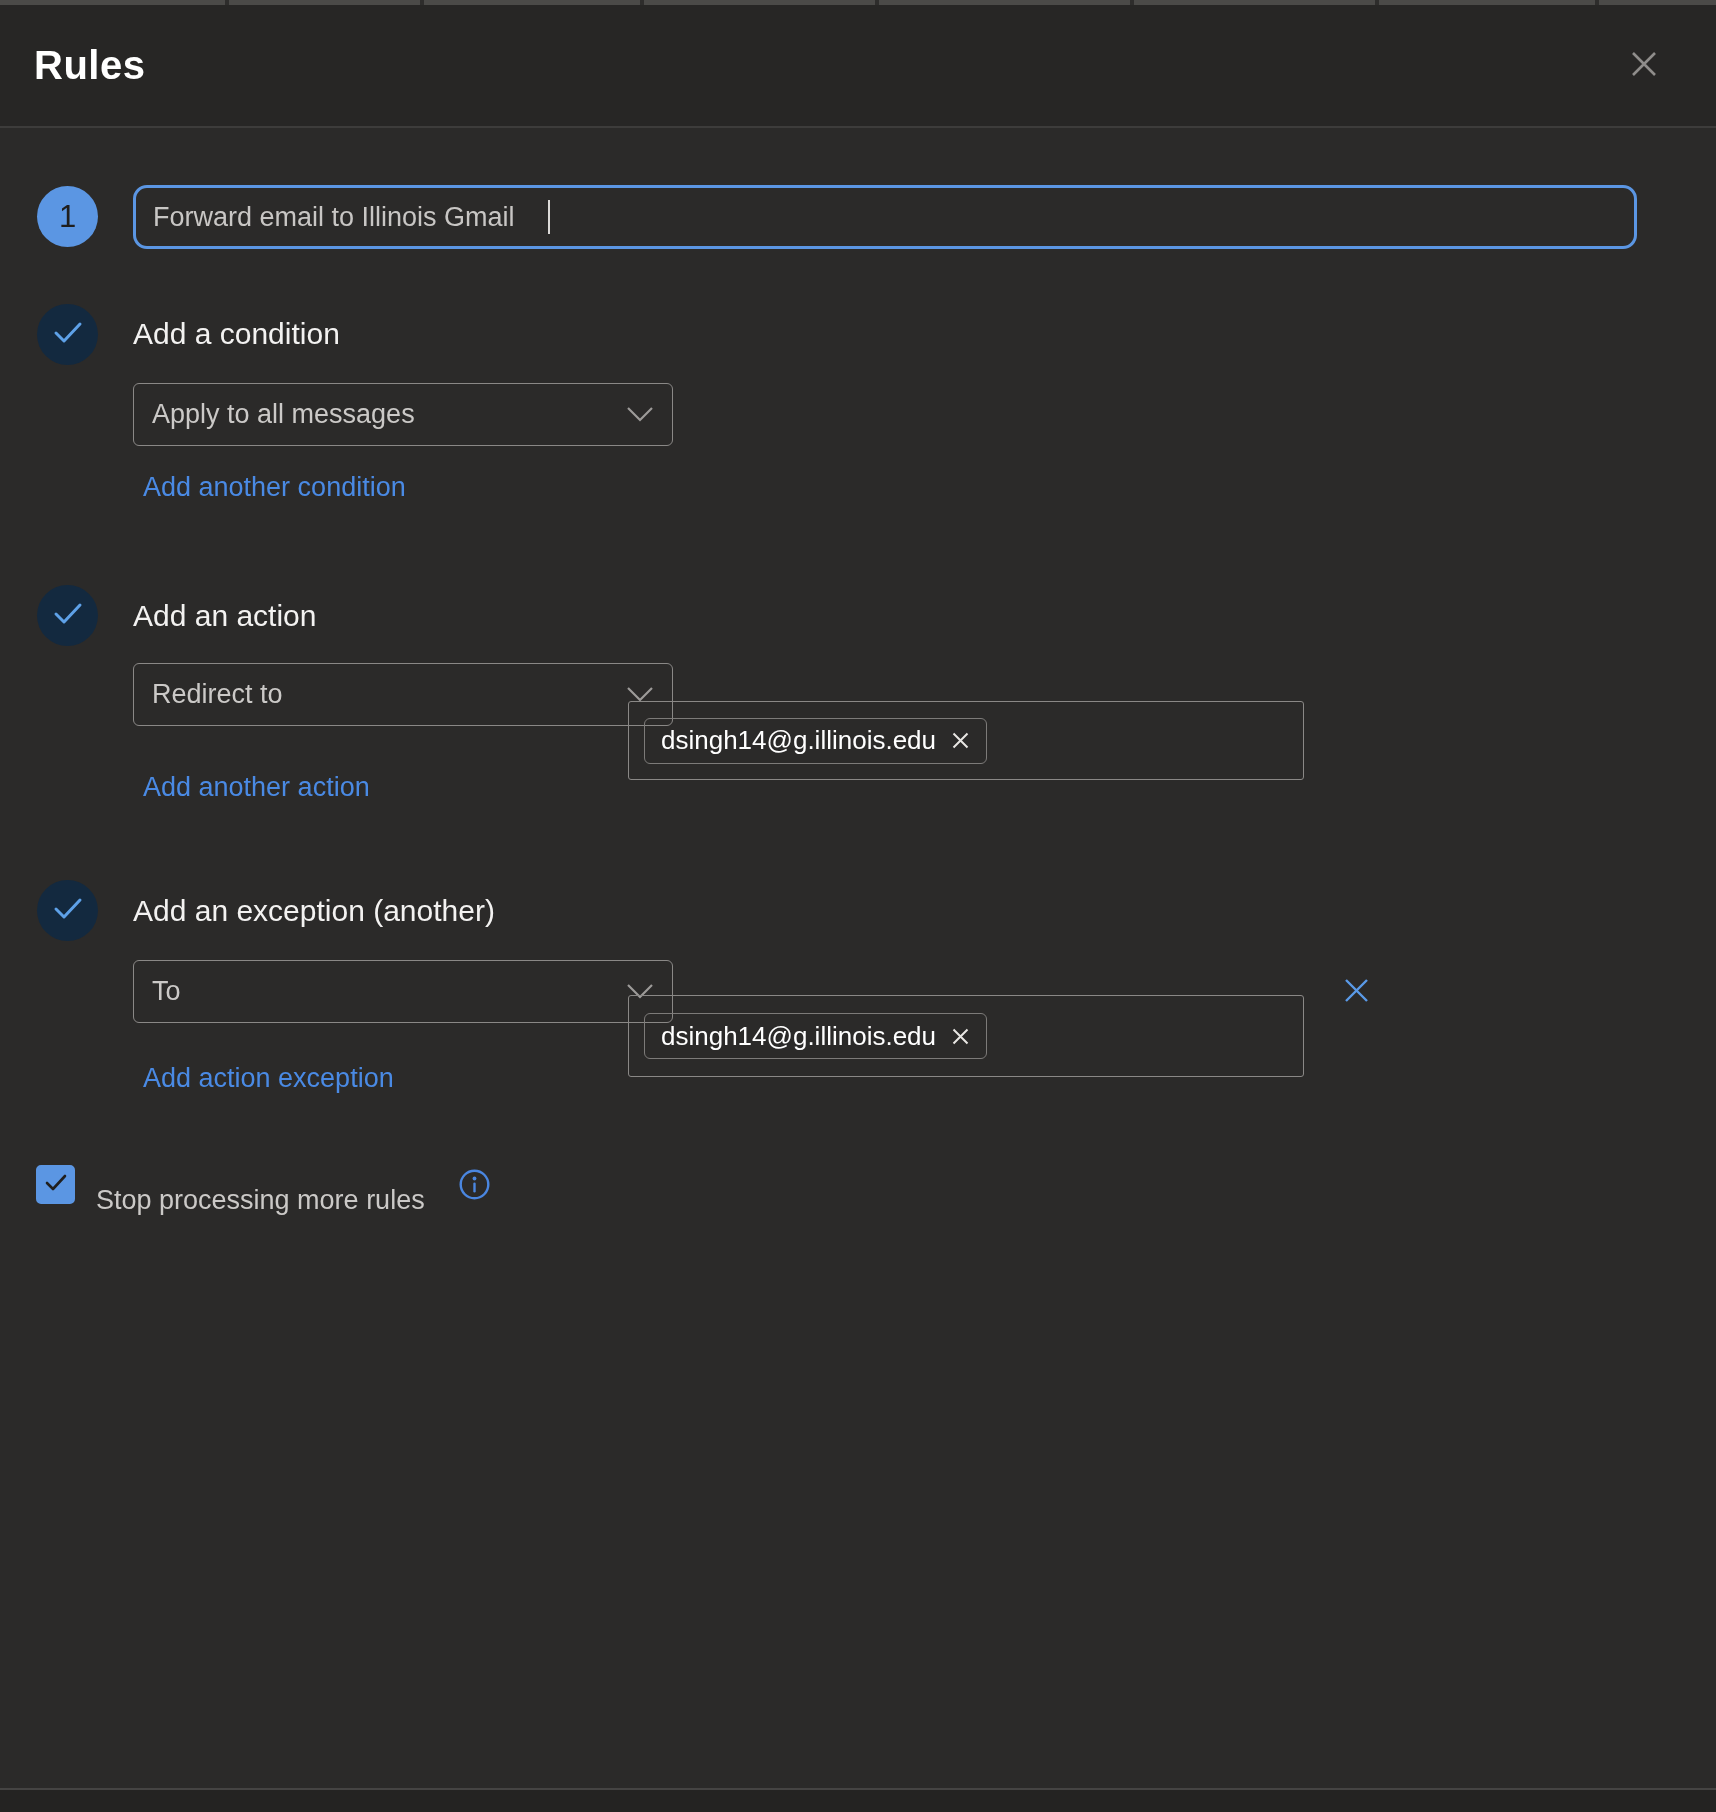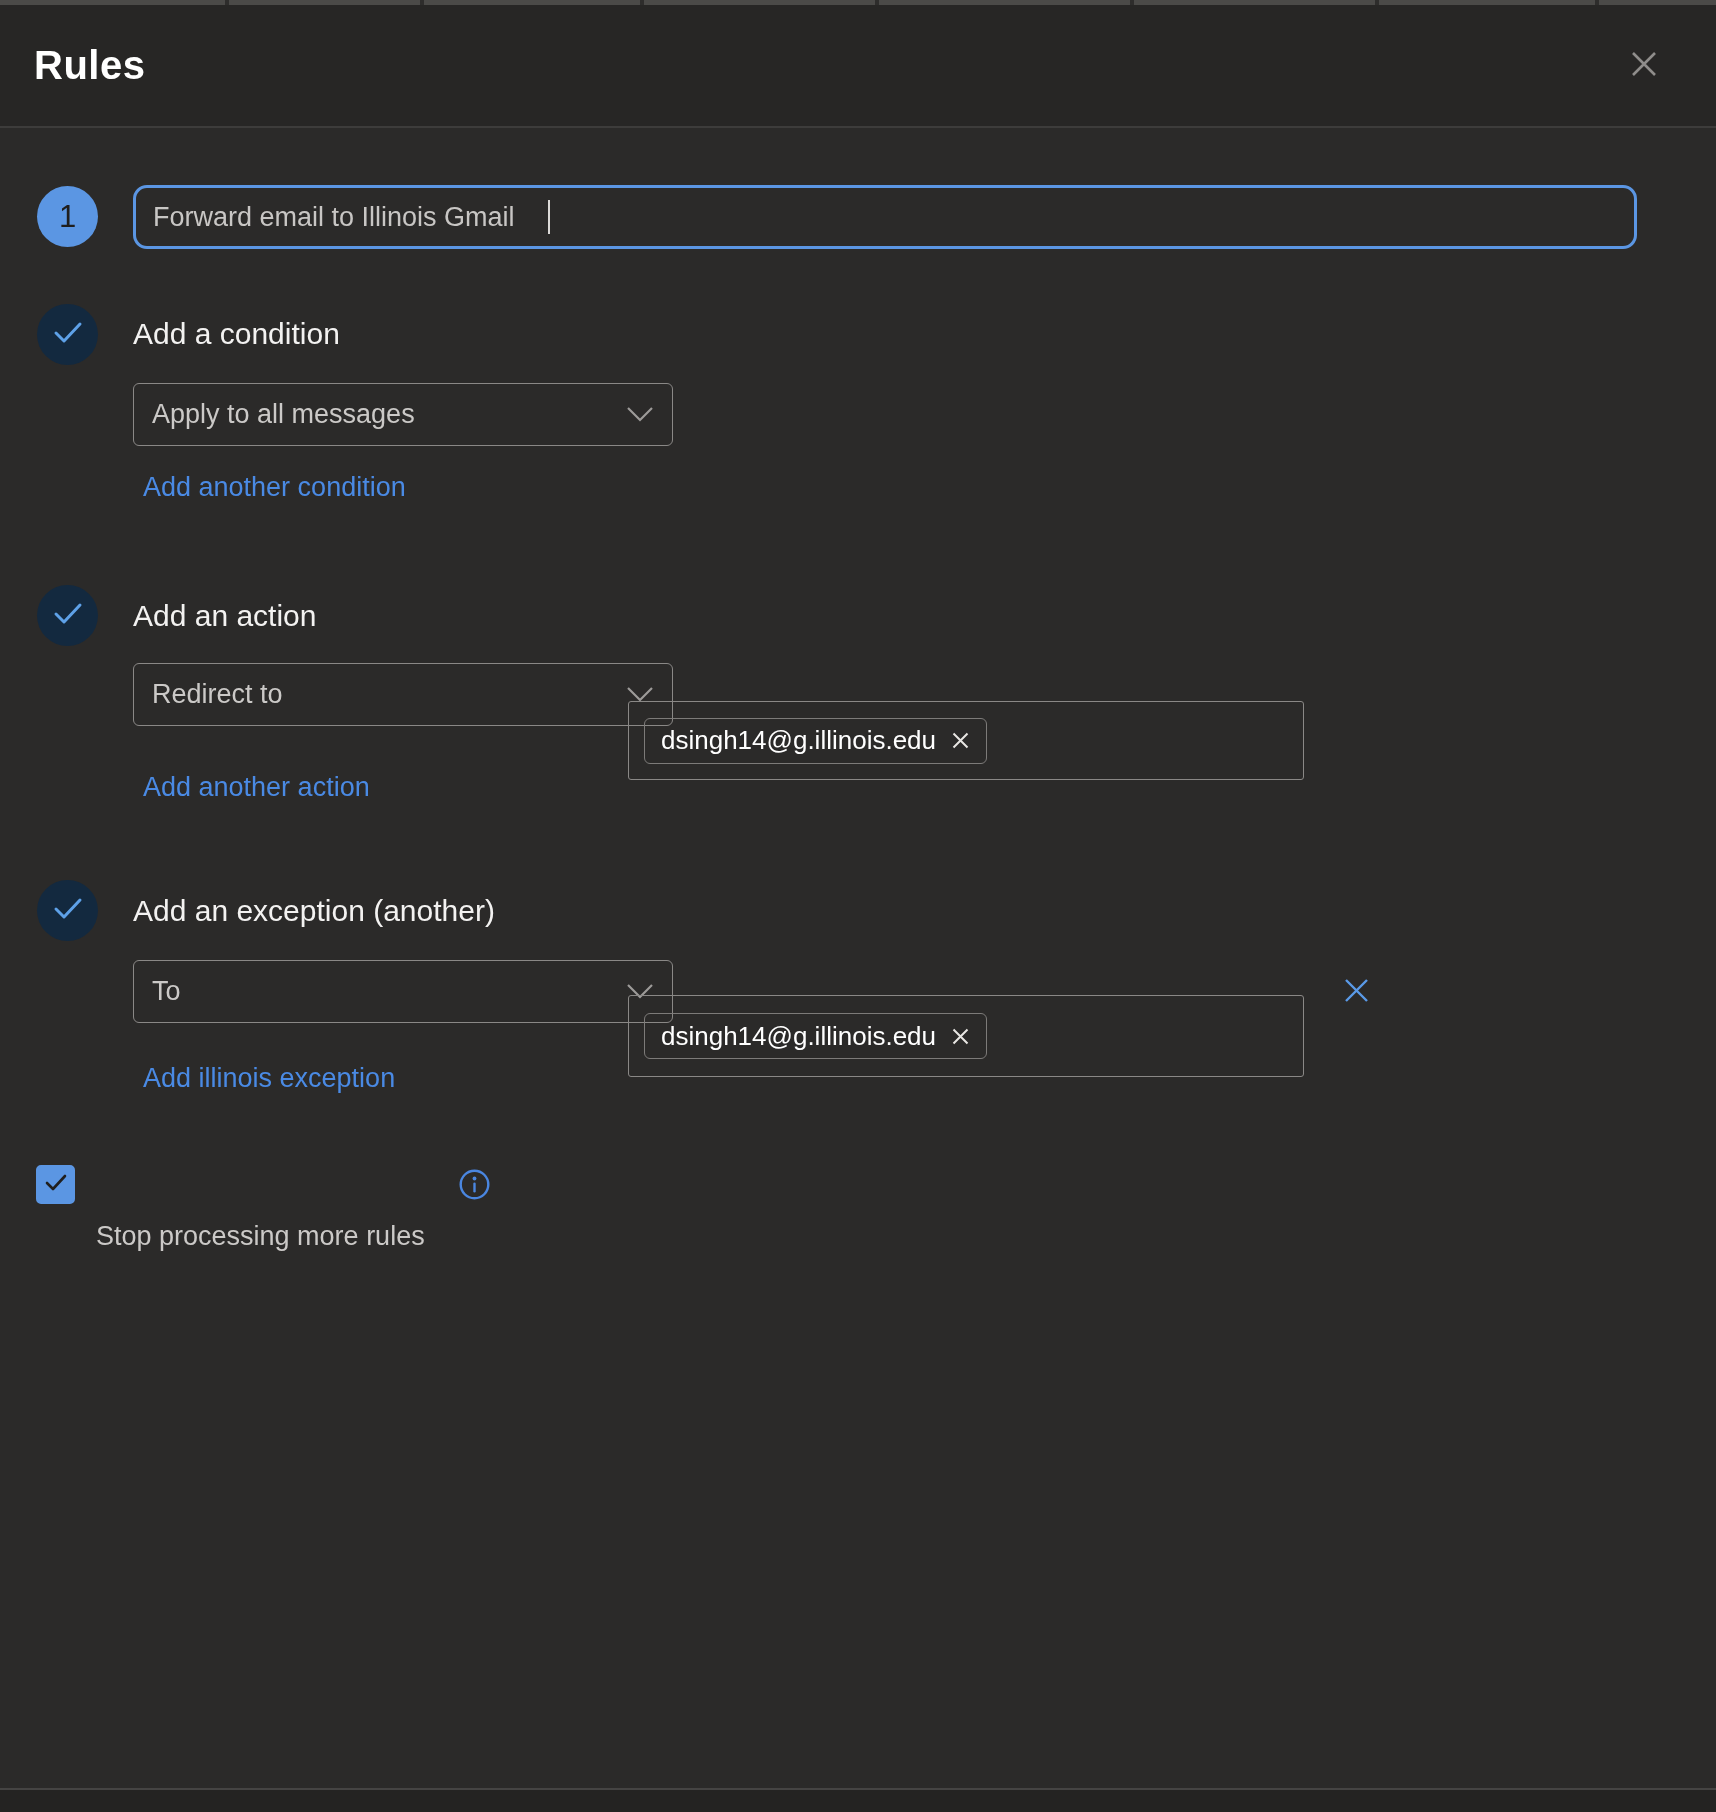--- a/index.html
+++ b/index.html
@@ -52,21 +52,21 @@
   .chip{height:46px;border:1.5px solid #7d7b79;border-radius:6px;display:flex;align-items:center;
     padding:0 16px;gap:15px;font-size:26px;color:#ffffff;background:transparent;}
   .chip .chip-x{display:flex;align-items:center;cursor:pointer;}
   .remove-exception{left:1338px;top:974px;width:36px;height:36px;display:flex;
     align-items:center;justify-content:center;cursor:pointer;}
   
   .checkbox{left:36px;top:1165px;width:39px;height:39px;border-radius:5px;
     display:flex;align-items:center;justify-content:center;cursor:pointer;
     border:2px solid var(--accent_blue);background:transparent;}
   .checkbox.checked{background:var(--accent_blue);border-color:var(--accent_blue);}
-  .checkbox-label{left:96px;top:1221px;font-size:27px;color:var(--text_gray);}
+  .checkbox-label{left:96px;top:1185px;font-size:27px;color:var(--text_gray);}
   .info-icon{left:457px;top:1167px;width:34px;height:34px;display:flex;align-items:center;
     justify-content:center;cursor:pointer;}
   
   .bottom-divider{left:0;top:1788px;width:1716px;height:2px;background:#454443;}
   .bottom-footer{left:0;top:1790px;width:1716px;height:22px;background:#242322;}
 </style>
 </head>
 <body>
 
 <div class="abs top-strip">
@@ -170,21 +170,21 @@
     </span>
   </div>
 </div>
 <div class="abs remove-exception">
   <span>
     <svg width="27" height="27" viewBox="0 0 27 27">
         <path d="M3 3 L24 24 M24 3 L3 24" stroke="#5a9ae8" stroke-width="2.4" fill="none"></path>
       </svg>
   </span>
 </div>
-<div class="abs link" style="top:1063px">Add illinois exception</div>
+<div class="abs link" style="top:1063px">Add action exception</div>
 
 <div class="abs checkbox checked" id="stop-checkbox">
   <span>
     <svg width="24" height="20" viewBox="0 0 24 20">
         <path d="M3 10 L9 16 L21 3" fill="none" stroke="#201f1e" stroke-width="2.6" stroke-linecap="round" stroke-linejoin="round"></path>
       </svg>
   </span>
 </div>
 <div class="abs checkbox-label">Stop processing more rules</div>
 <div class="abs info-icon">

